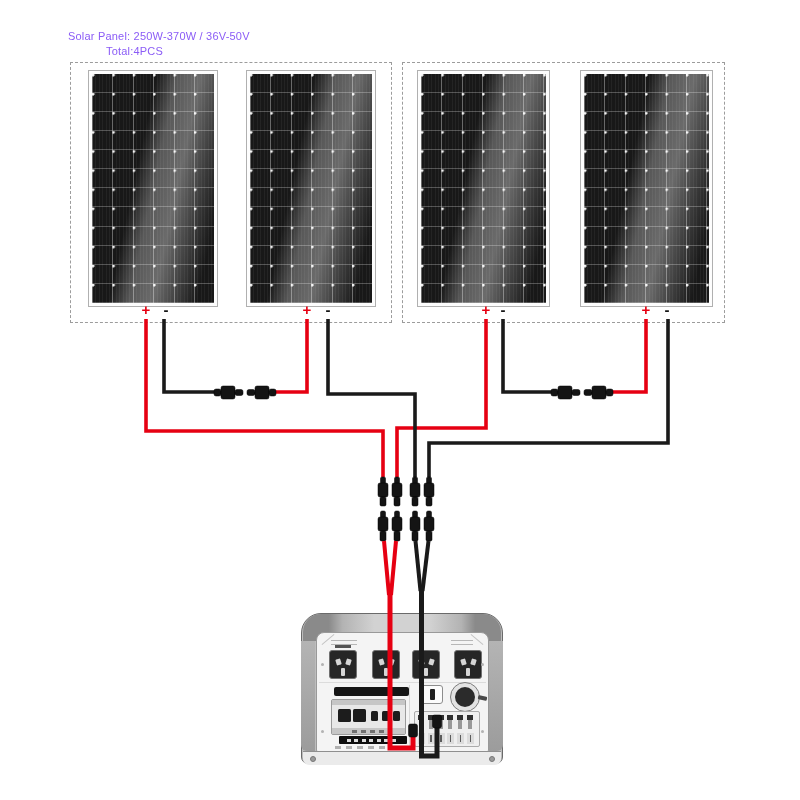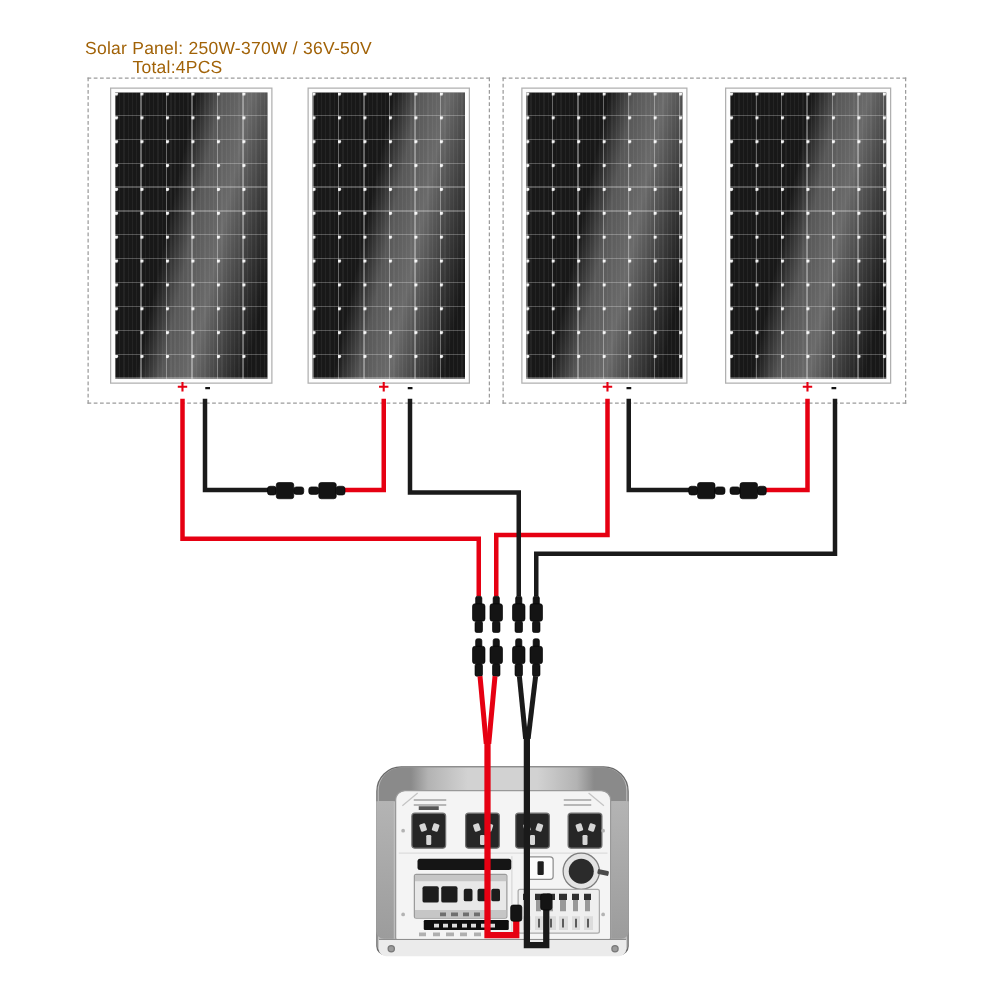--- a/index.html
+++ b/index.html
@@ -1,19 +1,19 @@
 <!DOCTYPE html>
 <html><head>
 <meta charset="utf-8">
 <style>
   html,body{margin:0;padding:0;background:#fff;}
   .stage{position:relative;width:800px;height:800px;background:#ffffff;overflow:hidden;
          font-family:"Liberation Sans",sans-serif;color:#1b1b1b;}
   
-  .title-line{position:absolute;font-size:14px;font-weight:400;color:#a16207;letter-spacing:.2px;white-space:nowrap;}
+  .title-line{position:absolute;font-size:11px;font-weight:400;color:#8b5cf6;letter-spacing:.2px;white-space:nowrap;}
   
   .group-box{position:absolute;border:1px dashed #9c9c9c;background:#ffffff;}
   .panel{position:absolute;background:#fdfdfd;border:1px solid #b0b0b0;padding:3px;box-sizing:border-box;}
   .cells{width:100%;height:100%;background-color:#181818;
     background-image:
       radial-gradient(circle at 1px 1px, rgba(255,255,255,.95) 1.1px, rgba(255,255,255,0) 1.9px),
       linear-gradient(102deg, rgba(255,255,255,0) 38%, rgba(255,255,255,.28) 50%, rgba(255,255,255,.36) 64%, rgba(255,255,255,.16) 78%, rgba(255,255,255,0) 90%),
       repeating-linear-gradient(90deg, rgba(255,255,255,.32) 0 1px, rgba(255,255,255,0) 1px 20.4px),
       repeating-linear-gradient(0deg, rgba(255,255,255,.26) 0 1px, rgba(255,255,255,0) 1px 19.1px),
       repeating-linear-gradient(90deg, rgba(255,255,255,.05) 0 1px, rgba(0,0,0,0) 1px 3.4px);

